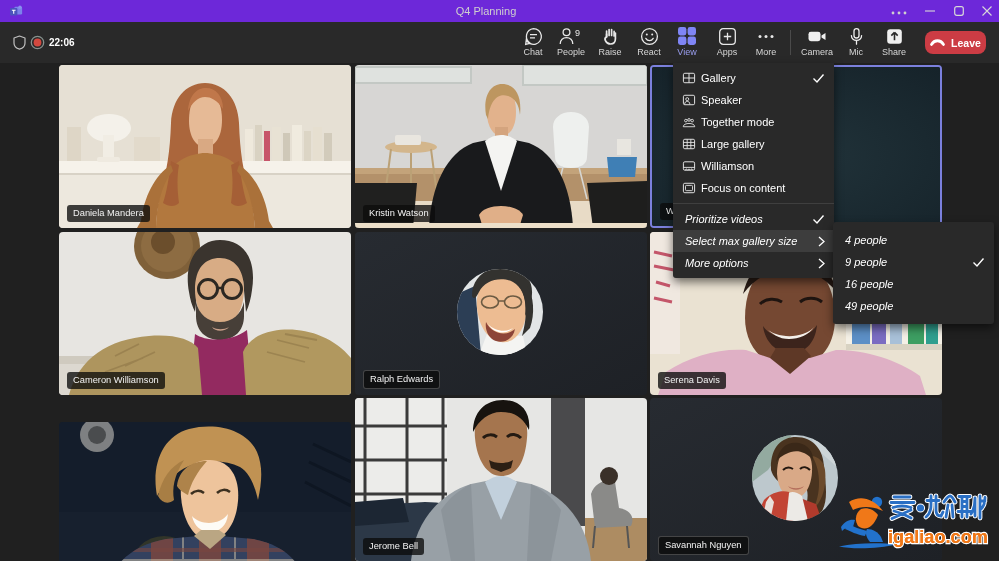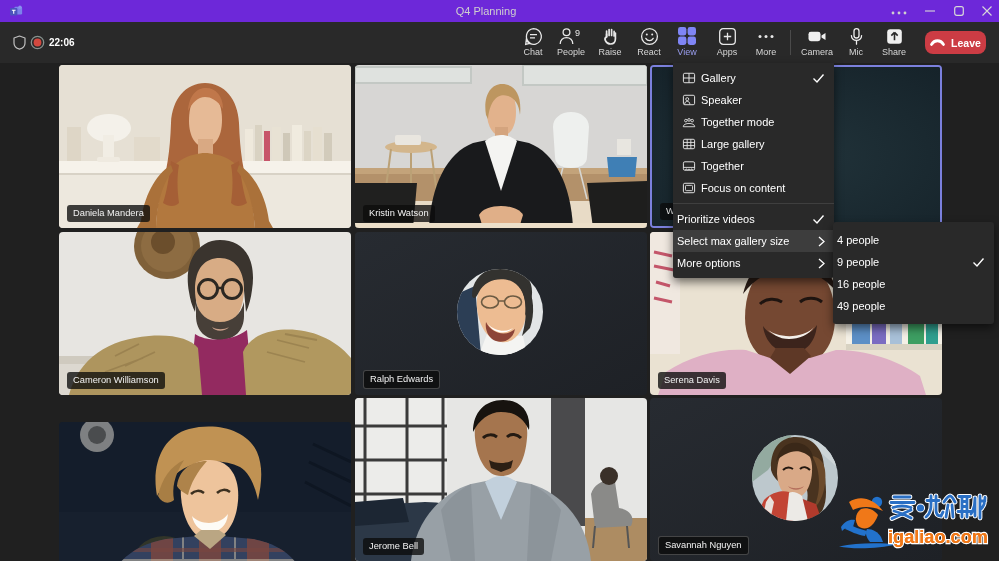--- a/index.html
+++ b/index.html
@@ -39,21 +39,21 @@
 
 
 #menu { position:absolute; left:673px; top:63px; width:161px; background:#292929;
   border-radius:0 0 3px 3px; box-shadow:0 4px 10px rgba(0,0,0,0.55); z-index:40;
   padding:4px 0; }
 .mi { position:relative; height:22px; display:flex; align-items:center; color:#ffffff;
   font-size:11px; }
 .mi .micon { width:14px; height:14px; margin-left:9px; margin-right:5px; flex:none; }
 .mi .mtxt { flex:1; }
 .mi .mr { position:absolute; right:9px; top:0; height:22px; display:flex; align-items:center; }
-.mi.noicon { padding-left:4px; }
+.mi.noicon { padding-left:12px;font-style:italic; }
 .msep { height:1px; background:#3f3f3f; margin:4px 0; }
 .mi.hl { background:#3d3d3d;justify-content:center; }
 #submenu { position:absolute; left:833px; top:222px; width:161px; background:#292929;
   border-radius:3px; box-shadow:0 4px 10px rgba(0,0,0,0.55); z-index:41; padding:7px 0; }
 
 
 #wm { position:absolute; left:836px; top:485px; z-index:60; }
 </style>
 </head>
 <body>
@@ -482,21 +482,21 @@
           <path d="M5.9,2.6 L5.9,13.4 M10.1,2.6 L10.1,13.4 M1.6,6.2 L14.4,6.2 M1.6,9.8 L14.4,9.8" stroke="#e8e8e8" stroke-width="1"></path>
         </svg>
       <span class="mtxt">Large gallery</span>
     </div>
     <div class="mi">
       <svg class="micon" viewBox="0 0 16 16">
           <rect x="1.6" y="3.2" width="12.8" height="9.6" rx="1.6" fill="none" stroke="#e8e8e8" stroke-width="1.1"></rect>
           <path d="M1.6,9.6 L14.4,9.6" stroke="#e8e8e8" stroke-width="1"></path>
           <path d="M4,12.8 C4,11 6,11 6,12.8 M7,12.8 C7,11 9,11 9,12.8 M10,12.8 C10,11 12,11 12,12.8" fill="none" stroke="#e8e8e8" stroke-width="1"></path>
         </svg>
-      <span class="mtxt">Together</span>
+      <span class="mtxt">Williamson</span>
     </div>
     <div class="mi">
       <svg class="micon" viewBox="0 0 16 16">
           <rect x="1.6" y="2.6" width="12.8" height="10.8" rx="1.6" fill="none" stroke="#e8e8e8" stroke-width="1.1"></rect>
           <rect x="4" y="5" width="8" height="6" rx="1" fill="none" stroke="#e8e8e8" stroke-width="1"></rect>
         </svg>
       <span class="mtxt">Focus on content</span>
     </div>
     <div class="msep"></div>
     <div class="mi noicon">

